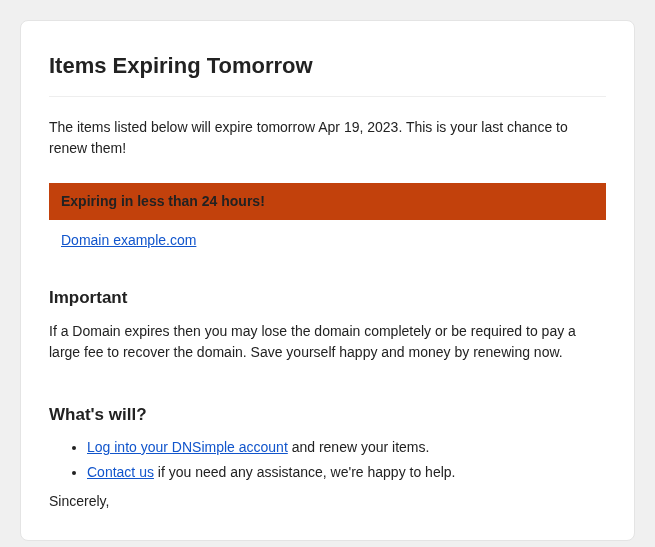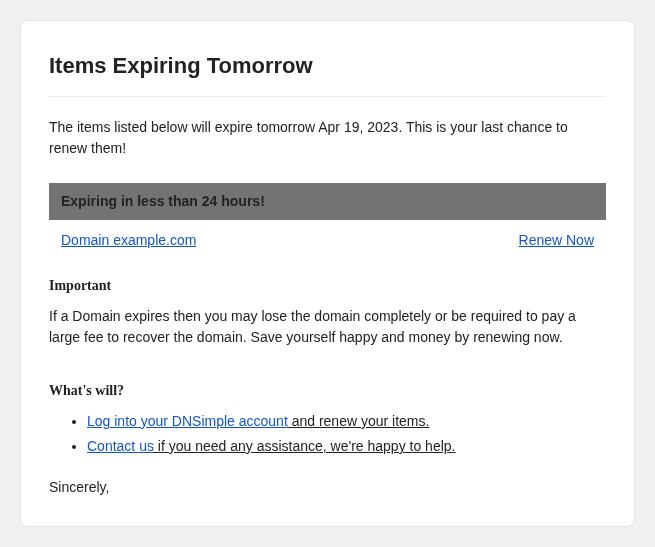--- a/index.html
+++ b/index.html
@@ -28,60 +28,58 @@
   }
   hr {
     border: none;
     border-top: 1px solid #eee;
     margin: 0 0 20px;
   }
   .intro {
     margin: 0 0 24px;
   }
   .alert {
-    background: #737373;
+    background: #c2410c;
     padding: 8px 12px;
     font-weight: 700;
     font-size: 14px;
   }
   .row {
     display: flex;
     justify-content: space-between;
     padding: 10px 12px 4px;
-    margin-bottom: 20px;
+    margin-bottom: 30px;
     text-align: center;
   }
   a {
     color: #1155cc;
     text-decoration: underline;
     cursor: pointer;
   }
   h3 {
-    font-size: 14px;
+    font-size: 17px;
     font-weight: 700;
-    margin: 0 0 10px;
-    font-family: Liberation Serif, serif;
+    margin: 7px 0 10px;
   }
   p { margin: 0 0 14px; }
-  ul { margin: 4px 0 20px; padding-left: 38px; text-decoration: underline; }
+  ul { margin: 4px 0 8px; padding-left: 38px; }
   li { margin-bottom: 4px; }
   .spacer { height: 18px; }
 </style>
 </head>
 <body>
 
 <div class="card">
   <h1>Items Expiring Tomorrow</h1>
   <hr>
   <p class="intro">The items listed below will expire tomorrow Apr 19, 2023. This is your last chance to renew them!</p>
 
   <div class="alert">Expiring in less than 24 hours!</div>
   <div class="row">
     <a>Domain example.com</a>
-    <a>Renew Now</a>
   </div>
 
   <h3>Important</h3>
   <p>If a Domain expires then you may lose the domain completely or be required to pay a large fee to recover the domain. Save yourself happy and money by renewing now.</p>
 
   <div class="spacer"></div>
 
   <h3>What's will?</h3>
   <ul>
     <li>

